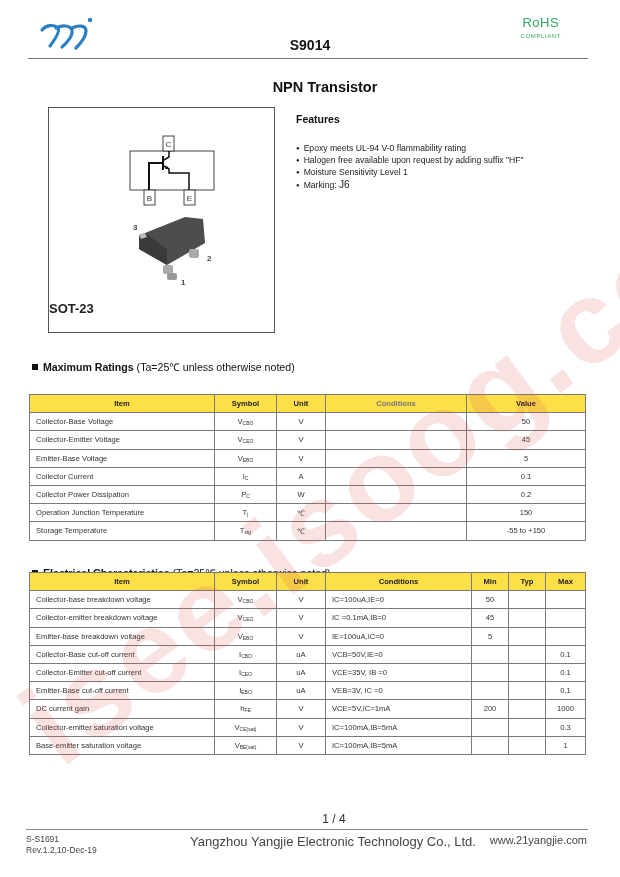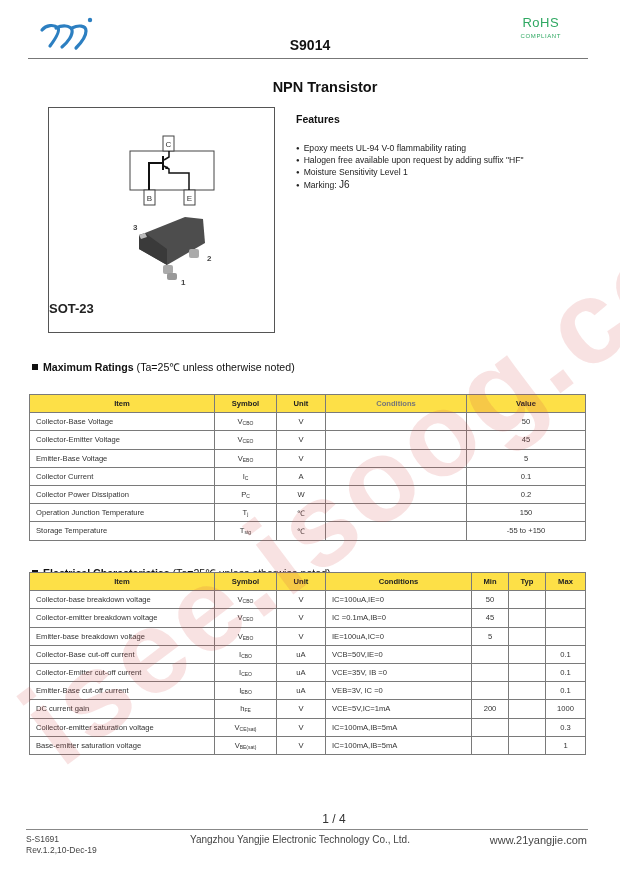--- a/index.html
+++ b/index.html
@@ -41,21 +41,21 @@
     table.spec td { text-align: center; }
     table.spec td.item { text-align: left; padding-left: 6px; }
     table.spec td.cond { text-align: left; padding-left: 6px; }
     table.spec sub { font-size: 5px; vertical-align: -1px; }
     #max-table { top: 394px; }
     #elec-table { top: 572px; }
 
     .page-no { position: absolute; left: 0; width: 620px; top: 812px; text-align: center; font-size: 12px; color: #333; padding-left: 48px; }
     .footer-rule { position: absolute; left: 26px; top: 829px; width: 562px; border-top: 1.5px solid #888; }
     .footer-left { position: absolute; left: 26px; top: 834px; font-size: 8.5px; color: #444; line-height: 11px; }
-    .footer-center { position: absolute; left: 190px; top: 834px; font-size: 10px; color: #444; }
+    .footer-center { position: absolute; left: 190px; top: 834px; font-size: 13px; color: #444; }
     .footer-right { position: absolute; right: 33px; top: 834px; font-size: 11px; color: #444; }
 
     .watermark { position: absolute; left: -40px; top: 440px; width: 760px; text-align: center;
       font-size: 118px; font-weight: bold; color: rgba(214, 74, 74, 0.16);
       transform: rotate(-37deg); transform-origin: center; white-space: nowrap; pointer-events: none;
       letter-spacing: 4px; }
   </style>
 </head>
 <body>
 

